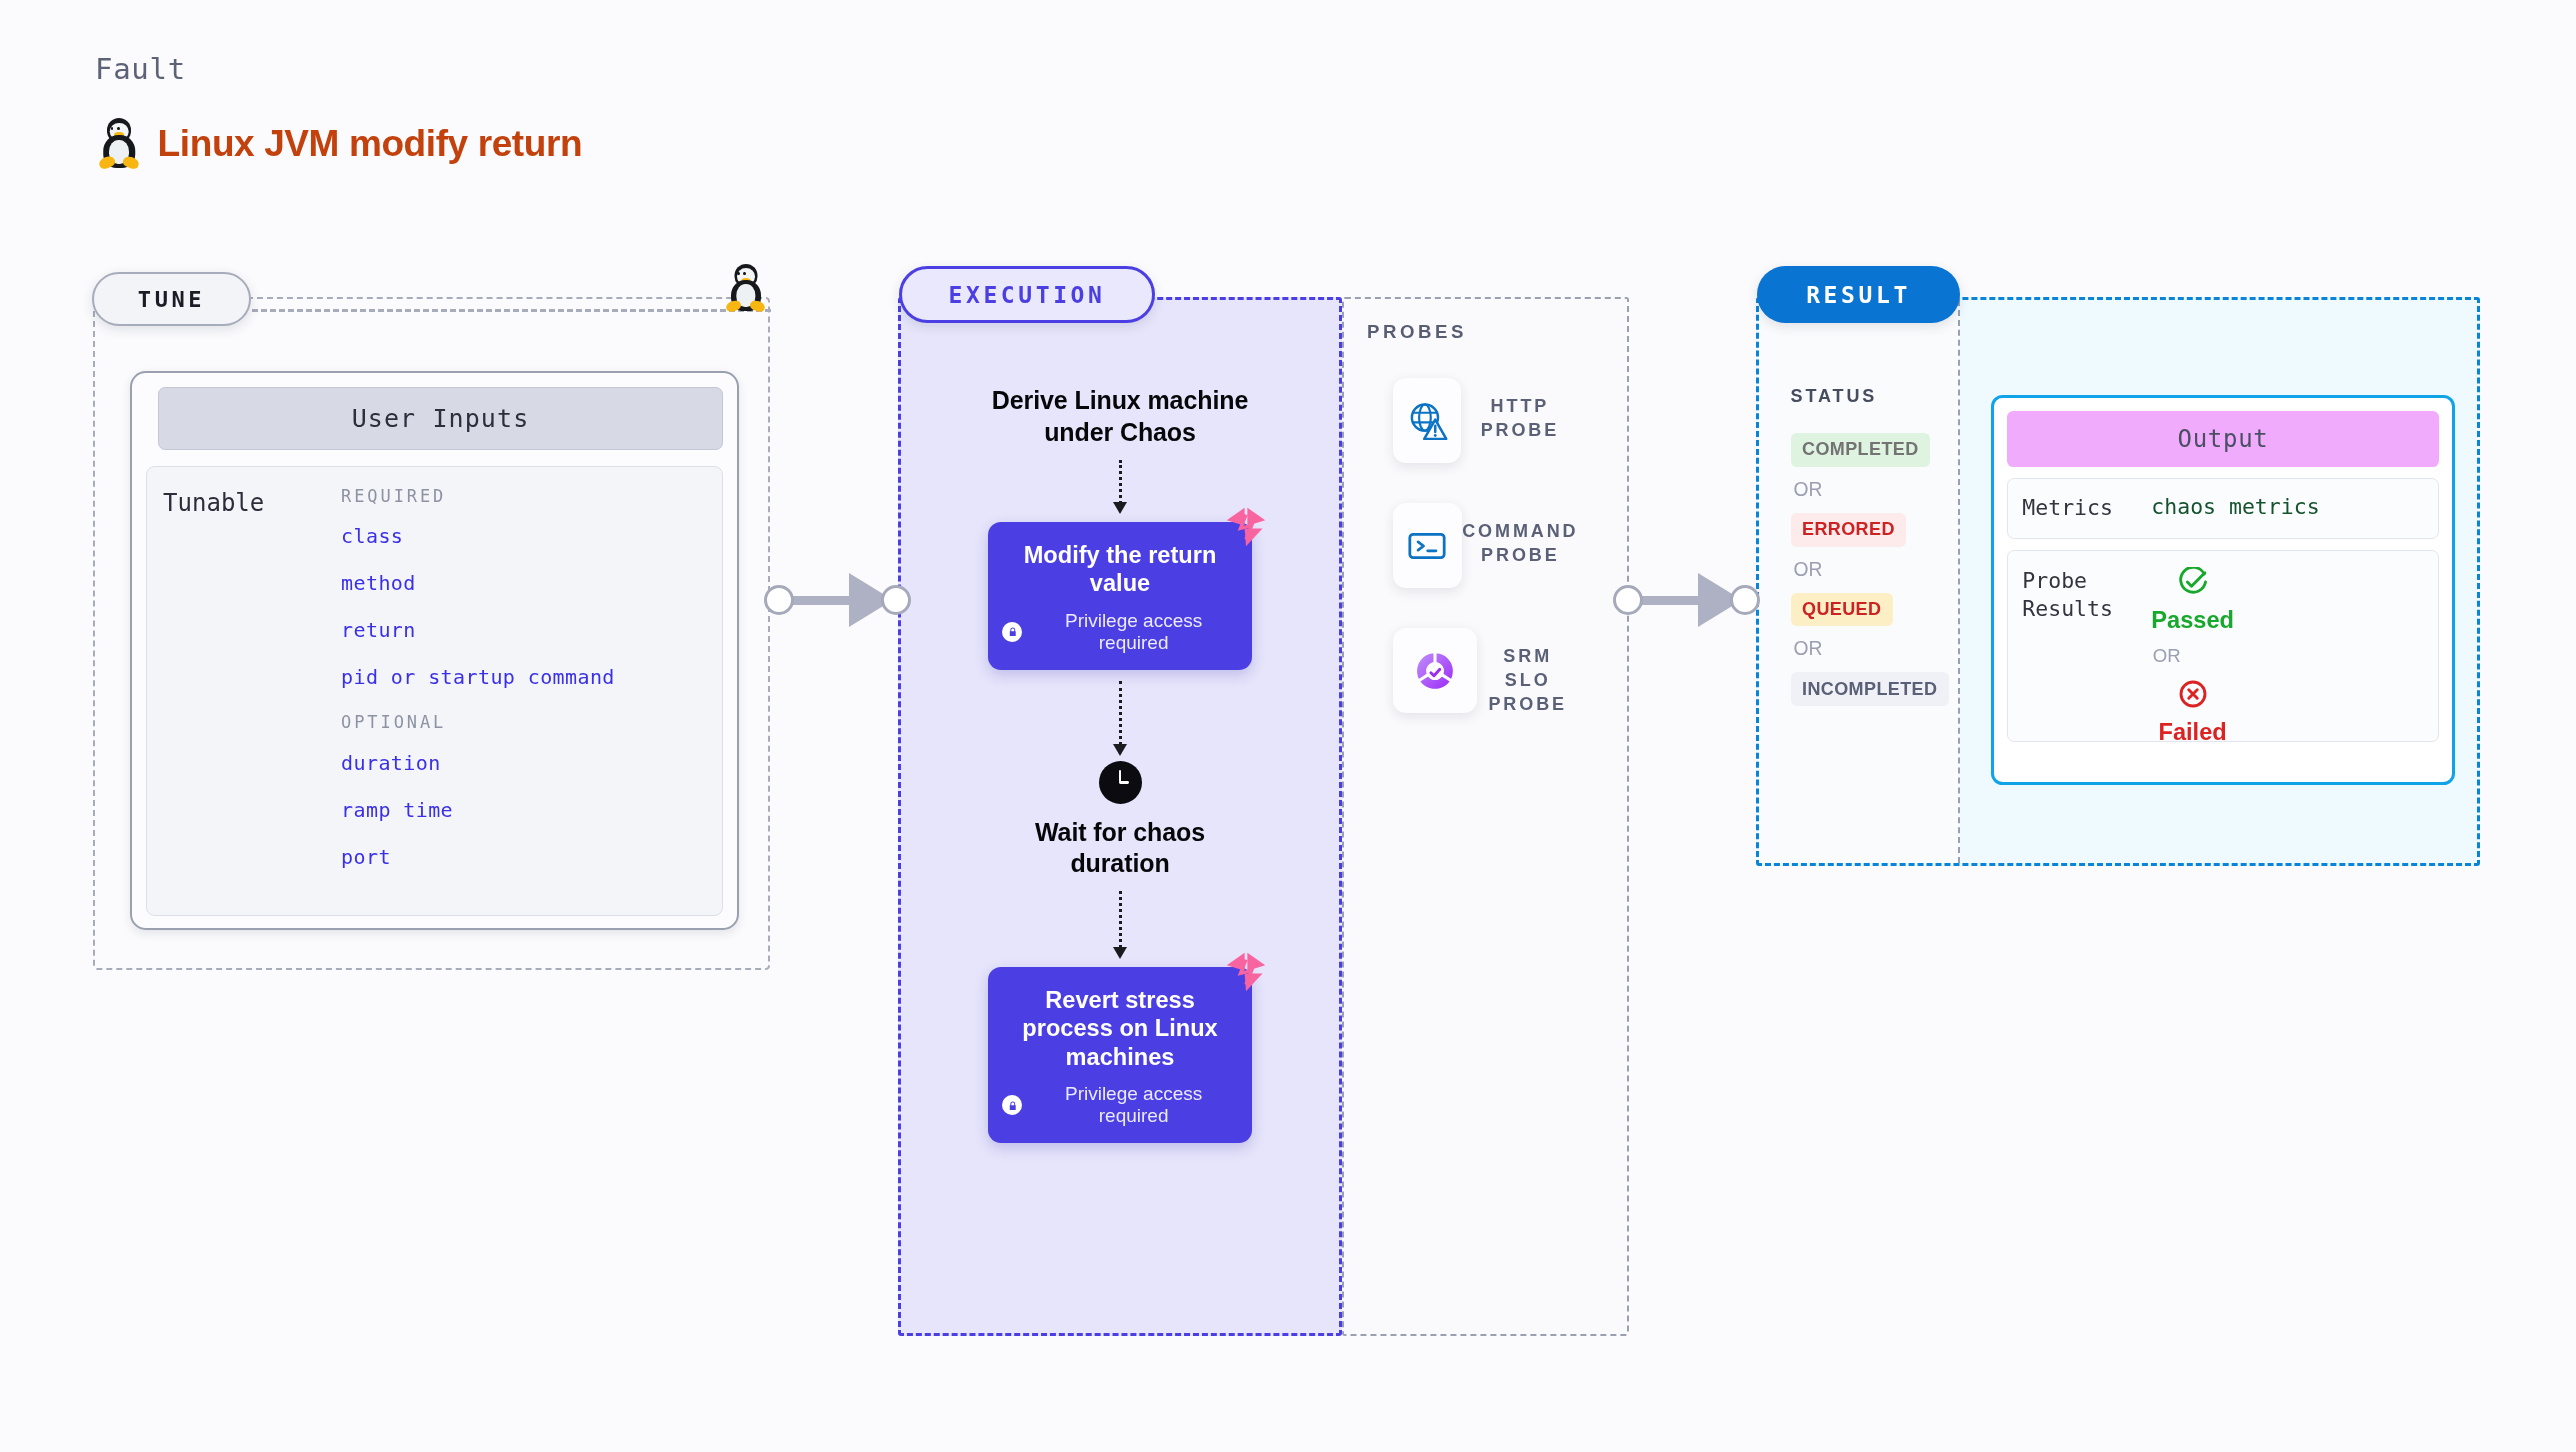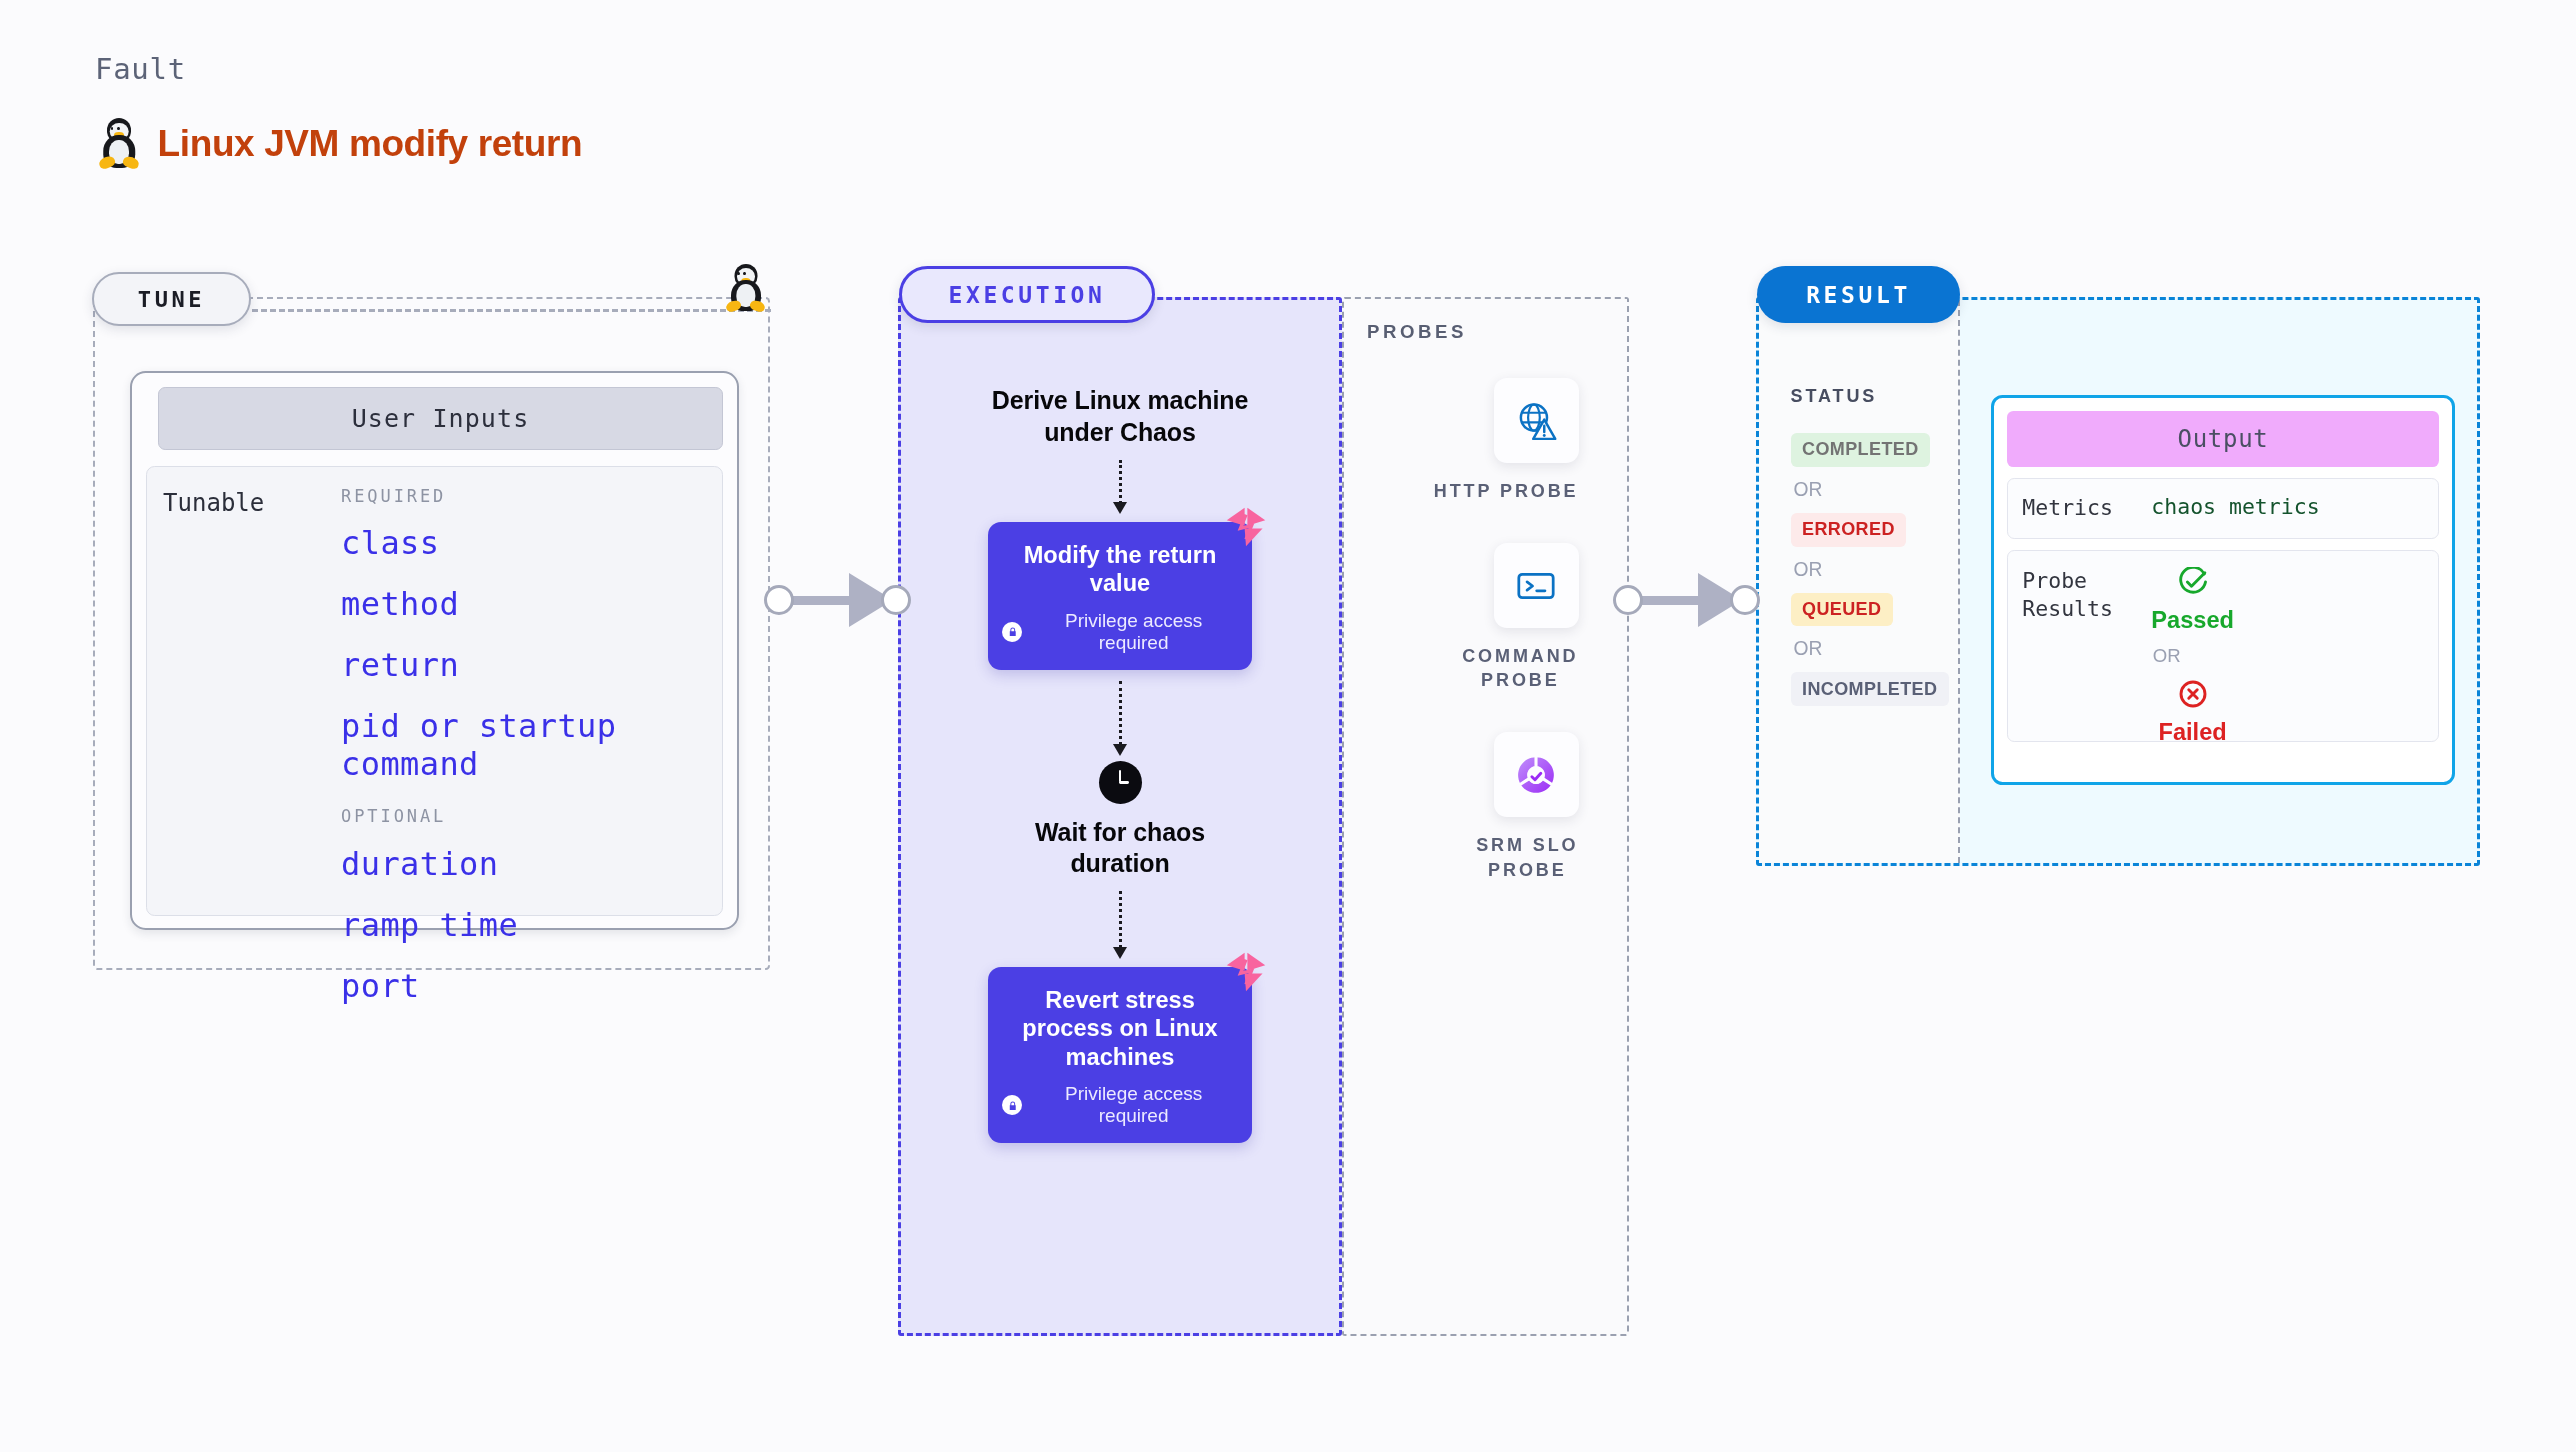--- a/index.html
+++ b/index.html
@@ -92,21 +92,21 @@
     font-family: "DejaVu Sans Mono", monospace;
     font-size: 24px; color: #2b2e3a; width: 178px; flex: none; padding-top: 2.9px;
   }
   #tunable-lists { flex: 1; }
   .group-title {
     font-family: "DejaVu Sans Mono", monospace;
     font-size: 17px; color: #8d93a3; letter-spacing: 2.9px; margin-bottom: 18.6px;
   }
   .tunable-item {
     font-family: "DejaVu Sans Mono", monospace;
-    font-size: 32px; color: #3a30e8; margin-bottom: 23px; letter-spacing: 0.4px;
+    font-size: 20px; color: #3a30e8; margin-bottom: 23px; letter-spacing: 0.4px;
   }
   .group-title.optional { margin-top: 1.4px; }
 
   
   .conn { position: absolute; height: 54px; z-index: 8; }
   .conn .shaft { position: absolute; left: 11.5px; top: 23px; height: 8.6px; background: #aeb1c4; }
   .conn .head {
     position: absolute; top: 0;
     width: 0; height: 0;
     border-top: 27px solid transparent; border-bottom: 27px solid transparent;
@@ -193,21 +193,21 @@
     border: 2.1px dashed #9aa0b0; border-radius: 2.9px;
   }
   #probes-title {
     position: absolute; left: 23px; top: 21.5px;
     font-size: 18.6px; font-weight: 700; color: #585e72; letter-spacing: 3.6px;
   }
   #probes-list {
     position: absolute; left: 0; top: 79px; width: 100%;
     display: flex; flex-direction: column; align-items: center; gap: 40px;
   }
-  .probe-item { display: flex; flex-direction: column; align-items: flex-end; width: 186px; }
+  .probe-item { display: flex; flex-direction: row; align-items: flex-start; width: 186px; }
   .probe-tile {
     width: 85px; height: 85px; background: #fdfdff; border-radius: 13px;
     display: flex; align-items: center; justify-content: center;
     box-shadow: 0 3.6px 11.5px rgba(35,40,70,0.10);
   }
   .probe-tile svg { width: 44px; height: 44px; }
   .probe-label {
     margin-top: 15.8px; font-size: 18px; font-weight: 700; color: #5a6076;
     letter-spacing: 2.9px; text-align: center; line-height: 1.35;
   }

